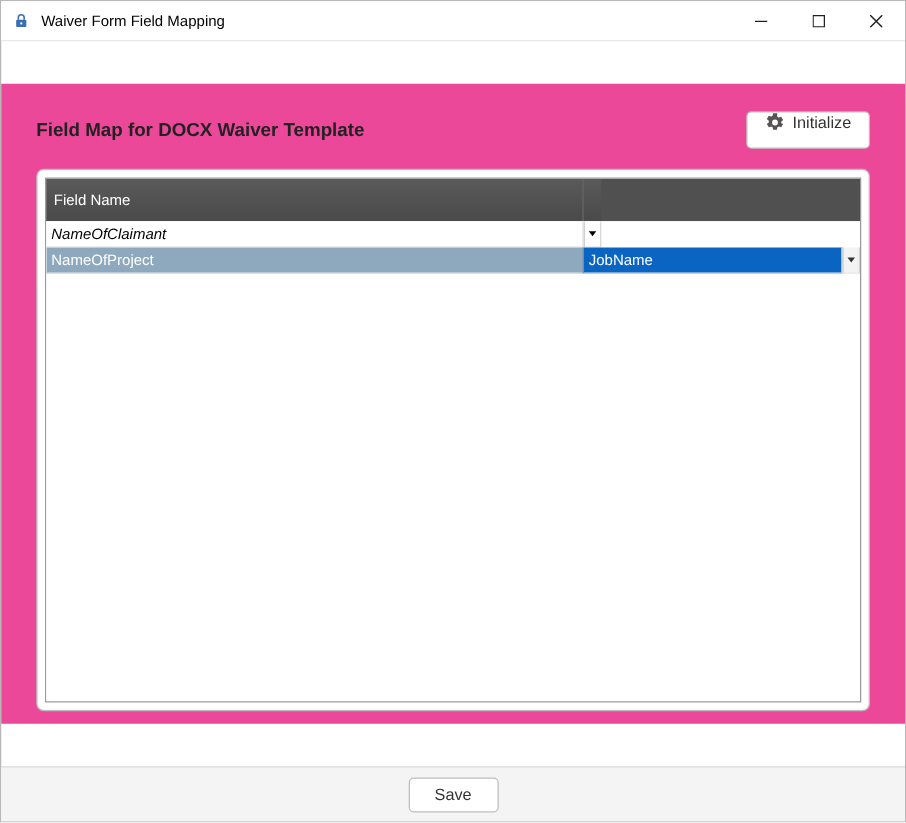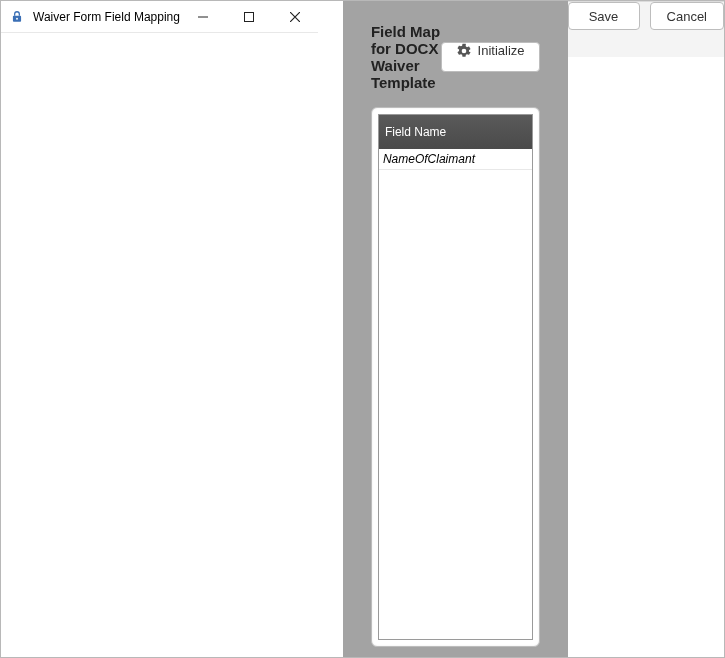--- a/index.html
+++ b/index.html
@@ -7,22 +7,23 @@
     margin: 0; padding: 0;
     width: 725px; height: 658px;
     font-family: "Segoe UI", Tahoma, sans-serif;
     font-size: 12px;
     background: #fff;
     color: #000;
   }
   .window {
     width: 725px; height: 658px;
     border: 1px solid #b8b8b8;
-    display: flex; flex-direction: row;
-    background: #fff;
+    display: flex; flex-direction: column;
+    background: #fff;
+    gap: 34px;
   }
   .titlebar {
     height: 32px;
     display: flex; align-items: center;
     padding: 0 0 0 8px;
     background: #fff;
     border-bottom: 1px solid #e8e8e8;
   }
   .titlebar .appicon {
     width: 16px; height: 16px;
@@ -36,25 +37,24 @@
   }
   .titlebar .winbtns { display: flex; }
   .titlebar .winbtn {
     width: 46px; height: 31px;
     display: flex; align-items: center; justify-content: center;
     color: #222;
   }
 
   .content {
     flex: 1;
-    background: #a3a3a3;
+    background: #ec4899;
     padding: 22px 28px 10px 28px;
     display: flex; flex-direction: column;
     overflow: hidden;
-    margin-left: 25px;
   }
   .headerrow {
     display: flex; align-items: center;
     margin-bottom: 16px;
   }
   .heading {
     font-size: 15px;
     font-weight: 700;
     color: #222;
     flex: 1;
@@ -137,24 +137,24 @@
     background: #8ea9bd; color: #fff; border-right: 1px solid #7893a7;
   }
   .grow.selected-row .gcell.col-map {
     background: #0a64c2; color: #fff;
   }
   .grow.selected-row .gcell.dd {
     background: #f3f3f3; color: #333;
   }
 
   .footer {
-    height: 56px;
+    height: 44px;
     border-top: 1px solid #dcdcdc;
     background: #f4f4f4;
-    display: flex; align-items: flex-start; justify-content: center;
+    display: flex; align-items: center; justify-content: center;
     gap: 10px;
   }
   .footer button {
     background: #fff;
     border: 1px solid #bdbdbd;
     border-radius: 4px;
     height: 28px;
     min-width: 72px;
     padding: 0 16px;
     font-size: 13px;
@@ -223,24 +223,30 @@
           <div class="gh-cell col-dd"></div>
         </div>
         <div class="grid-body" id="grid-body">
 
         <div class="grow normal">
               <div class="gcell col-fname">NameOfClaimant</div>
               <div class="gcell dd">
                 <div class="tri-down"></div>
               </div>
             </div>
+            <div class="grow selected-row">
+              <div class="gcell col-fname">NameOfProject</div>
+              <div class="gcell col-map">JobName</div>
+              <div class="gcell dd">
+                <div class="tri-down"></div>
+              </div>
+            </div>
           </div>
       </div>
     </div>
 
   </div>
 
   <div class="footer">
     <button>Save</button>
-    <button>Cancel</button>
   </div>
 
 </div>
 
 </body></html>

